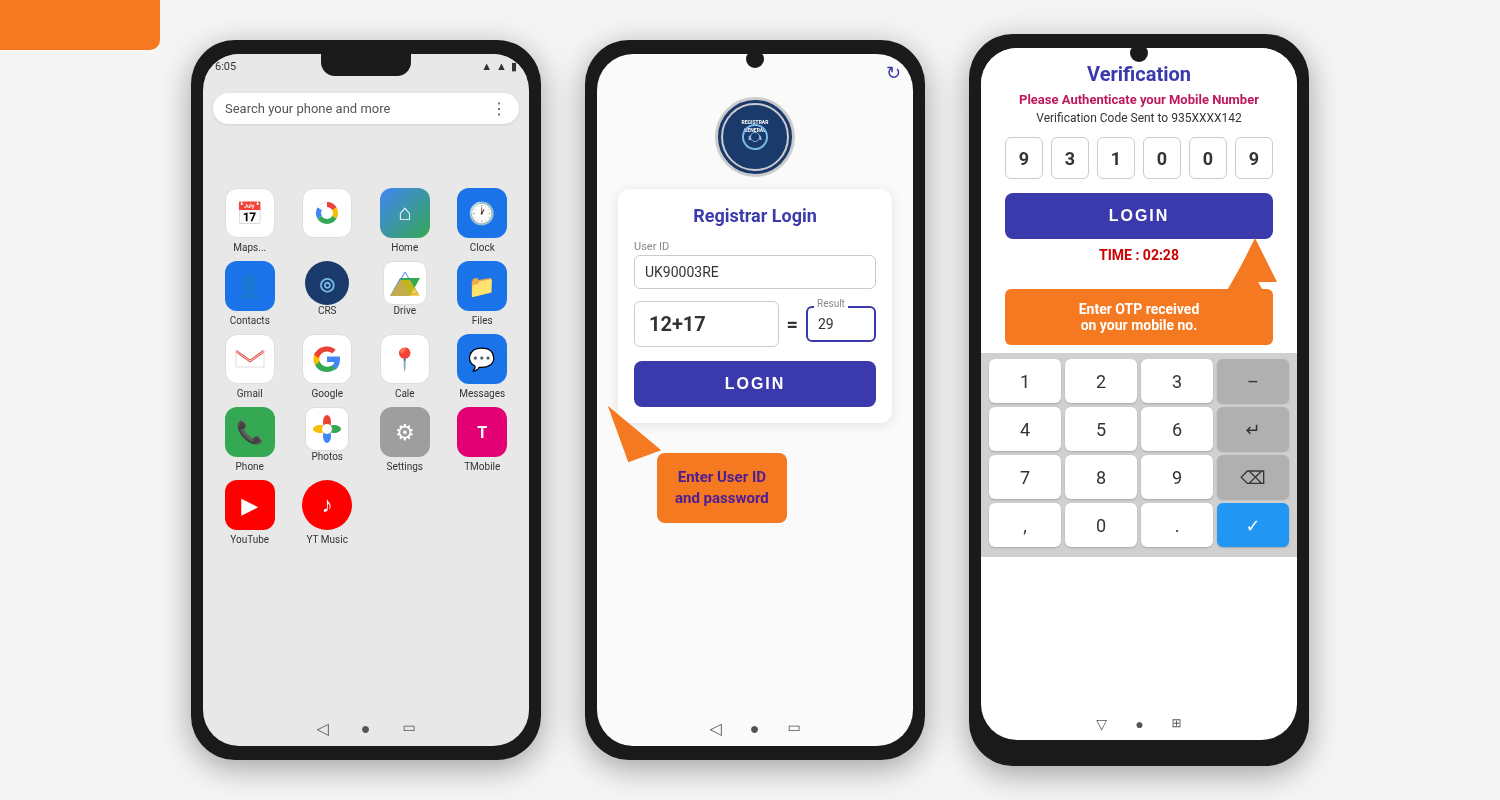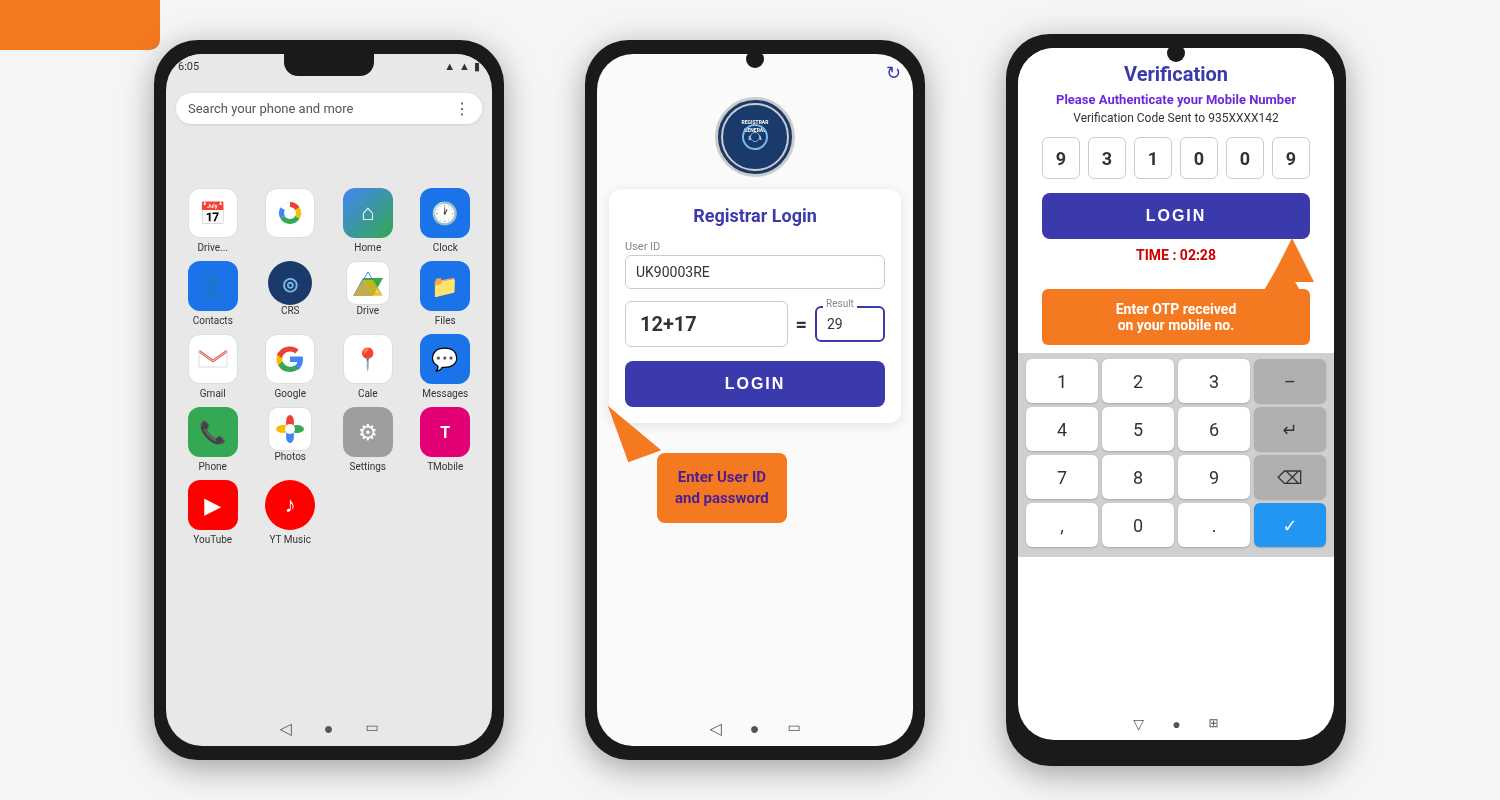--- a/index.html
+++ b/index.html
@@ -18,21 +18,21 @@
     .top-accent {
       position: absolute;
       top: 0; left: 0;
       width: 160px; height: 50px;
       background: #f47920;
       border-radius: 0 0 10px 0;
     }
 
     .phones-container {
       display: flex;
-      gap: 81px;
+      gap: 44px;
       align-items: center;
       padding: 20px;
     }
 
     
     .phone {
       background: #1a1a1a;
       border-radius: 44px;
       position: relative;
       box-shadow: 0 8px 32px rgba(0,0,0,0.35);
@@ -202,21 +202,21 @@
       display: flex;
       align-items: center;
       justify-content: center;
       color: #fff;
       font-size: 11px;
       text-align: center;
       font-weight: bold;
       border: 3px solid #ccc;
     }
     .login-card {
-      margin: 0 12px;
+      margin: 0 21px;
       background: #fff;
       border-radius: 12px;
       padding: 16px 16px;
       box-shadow: 0 2px 12px rgba(0,0,0,0.1);
     }
     .login-title {
       text-align: center;
       font-size: 18px;
       font-weight: bold;
       color: #3a3aad;
@@ -301,21 +301,21 @@
       text-align: center;
     }
     .p3-title {
       font-size: 20px;
       font-weight: bold;
       color: #3a3aad;
       margin-bottom: 6px;
     }
     .p3-subtitle {
       font-size: 13px;
-      color: #6d28d9;
+      color: #be185d;
       font-weight: bold;
       margin-bottom: 4px;
     }
     .p3-code-sent {
       font-size: 12px;
       color: #333;
       font-weight: normal;
       margin-bottom: 12px;
     }
     .otp-boxes {
@@ -480,21 +480,21 @@
       <div class="p1-search-bar">
         <span>Search your phone and more</span>
         <span class="search-dots">⋮</span>
       </div>
 
 
       <div style="margin-top: 60px;">
         <div class="app-row">
           <div class="app-icon-wrap">
             <div class="app-icon icon-calendar">📅</div>
-            <span class="app-label">Drive...</span>
+            <span class="app-label">Maps...</span>
           </div>
           <div class="app-icon-wrap">
             <div class="app-icon" style="background: #fff; border:1px solid #ddd; overflow:hidden; position:relative;">
               <svg width="40" height="40" viewBox="0 0 40 40">
                 <circle cx="20" cy="20" r="11" fill="none" stroke="#eee" stroke-width="1"></circle>
                 <path d="M20 9 A11 11 0 0 1 29.5 14.5 L20 20 Z" fill="#ea4335"></path>
                 <path d="M29.5 14.5 A11 11 0 0 1 29.5 25.5 L20 20 Z" fill="#fbbc04"></path>
                 <path d="M29.5 25.5 A11 11 0 0 1 10.5 25.5 L20 20 Z" fill="#34a853"></path>
                 <path d="M10.5 25.5 A11 11 0 0 1 10.5 14.5 L20 20 Z" fill="#4285f4"></path>
                 <circle cx="20" cy="20" r="6" fill="white"></circle>

